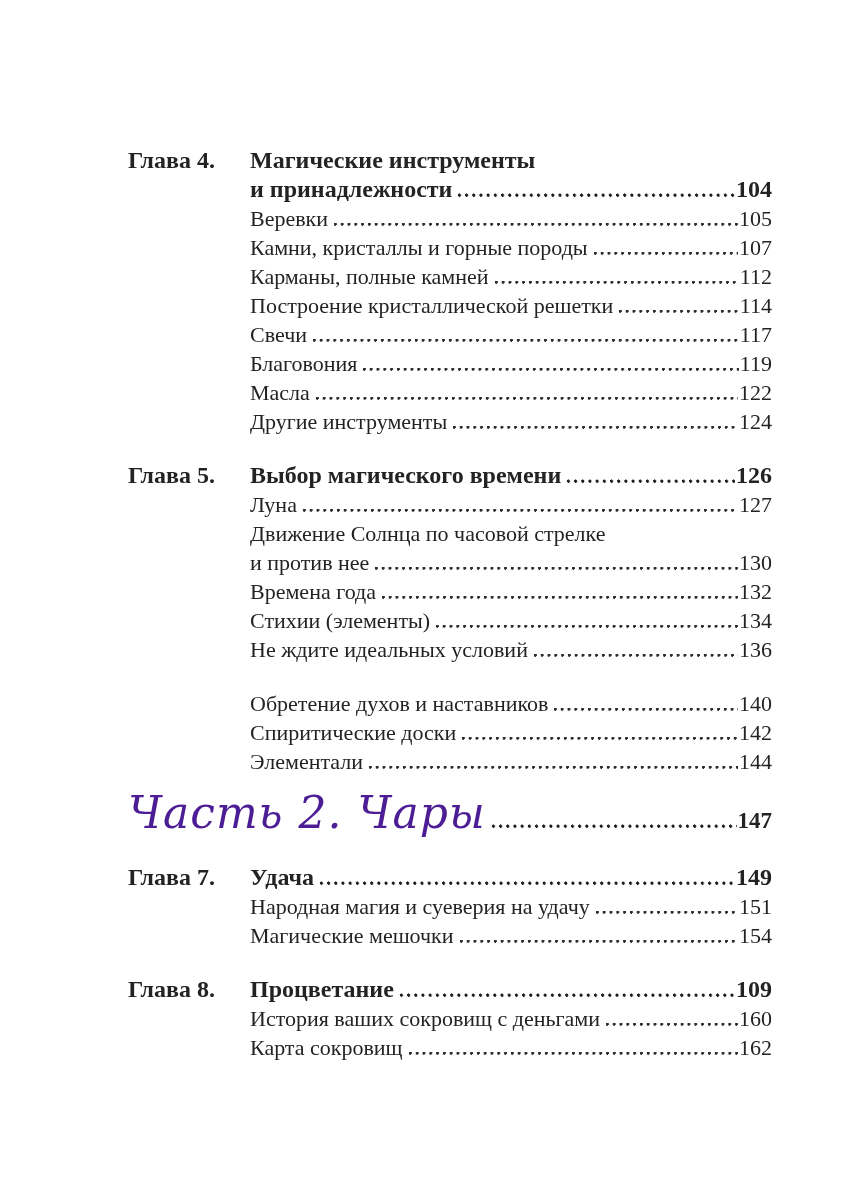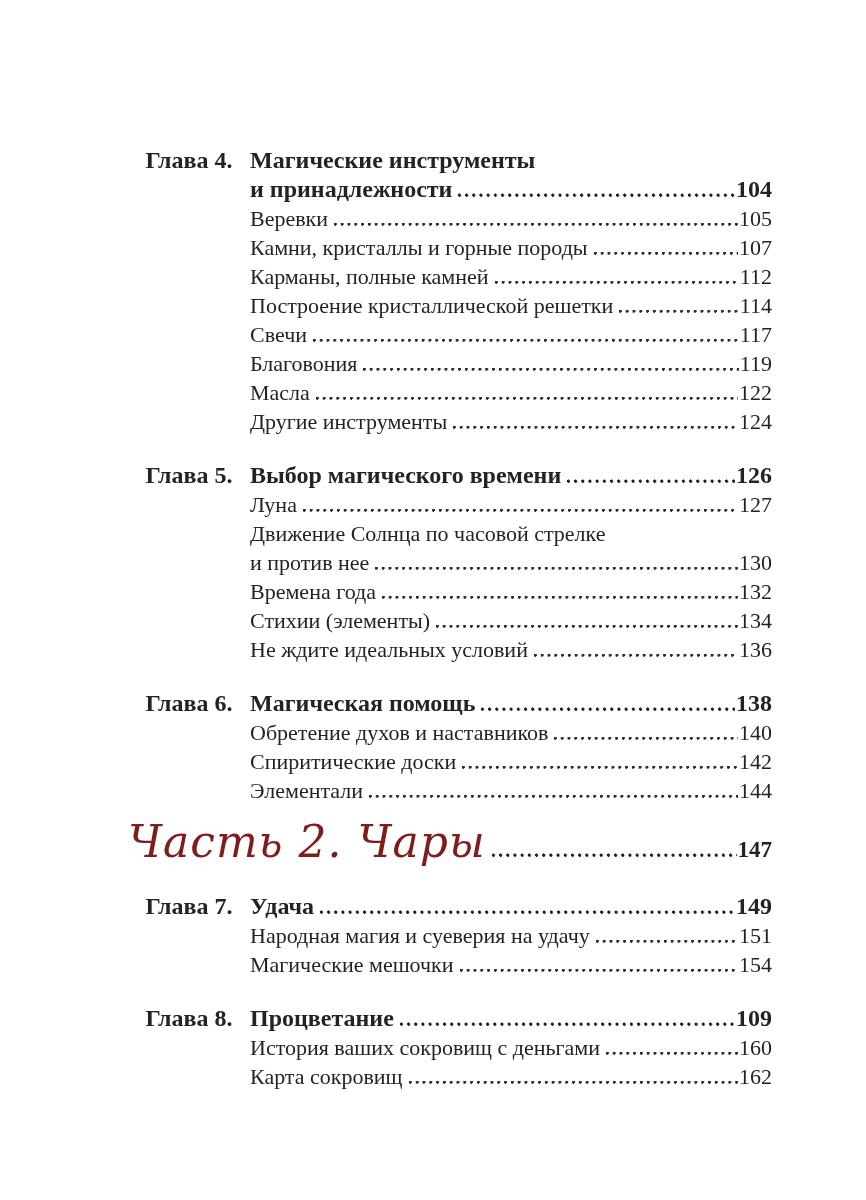--- a/index.html
+++ b/index.html
@@ -10,21 +10,20 @@
   .page {
     position: relative;
     width: 866px;
     height: 1200px;
     background: #ffffff;
     overflow: hidden;
     box-sizing: border-box;
     padding: 146px 94px 0 128px;
     font-family: "Liberation Serif", "DejaVu Serif", serif;
     color: #232323;
-    text-align: center;
   }
   .toc {
     width: 644px;
   }
   .block { margin-top: 25px; }
   .block:first-child { margin-top: 0; }
 
   .row {
     display: flex;
     align-items: baseline;
@@ -64,21 +63,21 @@
     display: flex;
     align-items: baseline;
     margin: 12px 0 8px 0;
   }
   .part-title {
     font-family: "DejaVu Serif", serif;
     font-style: italic;
     font-size: 44px;
     line-height: 50px;
     letter-spacing: 1px;
-    color: #7f1d1d;
+    color: #4c1d95;
     flex: 0 0 auto;
   }
   .part-row .dots {
     background-image: radial-gradient(circle at 2.4px 3.1px, #1d1d1d 1.5px, rgba(0,0,0,0) 1.8px);
     background-size: 7.2px 5px;
   }
   .part-page {
     font-size: 23px;
     font-weight: 700;
   }
@@ -187,26 +186,20 @@
       </div>
       <div class="row">
         <span class="label"></span>
         <span class="entry-title">Не ждите идеальных условий</span>
         <span class="dots"></span>
         <span class="pageno">136</span>
       </div>
     </div>
 
     <div class="block">
-      <div class="row chapter">
-        <span class="label">Глава 6.</span>
-        <span class="title">Магическая помощь</span>
-        <span class="dots"></span>
-        <span class="pageno">138</span>
-      </div>
       <div class="row">
         <span class="label"></span>
         <span class="entry-title">Обретение духов и наставников</span>
         <span class="dots"></span>
         <span class="pageno">140</span>
       </div>
       <div class="row">
         <span class="label"></span>
         <span class="entry-title">Спиритические доски</span>
         <span class="dots"></span>

